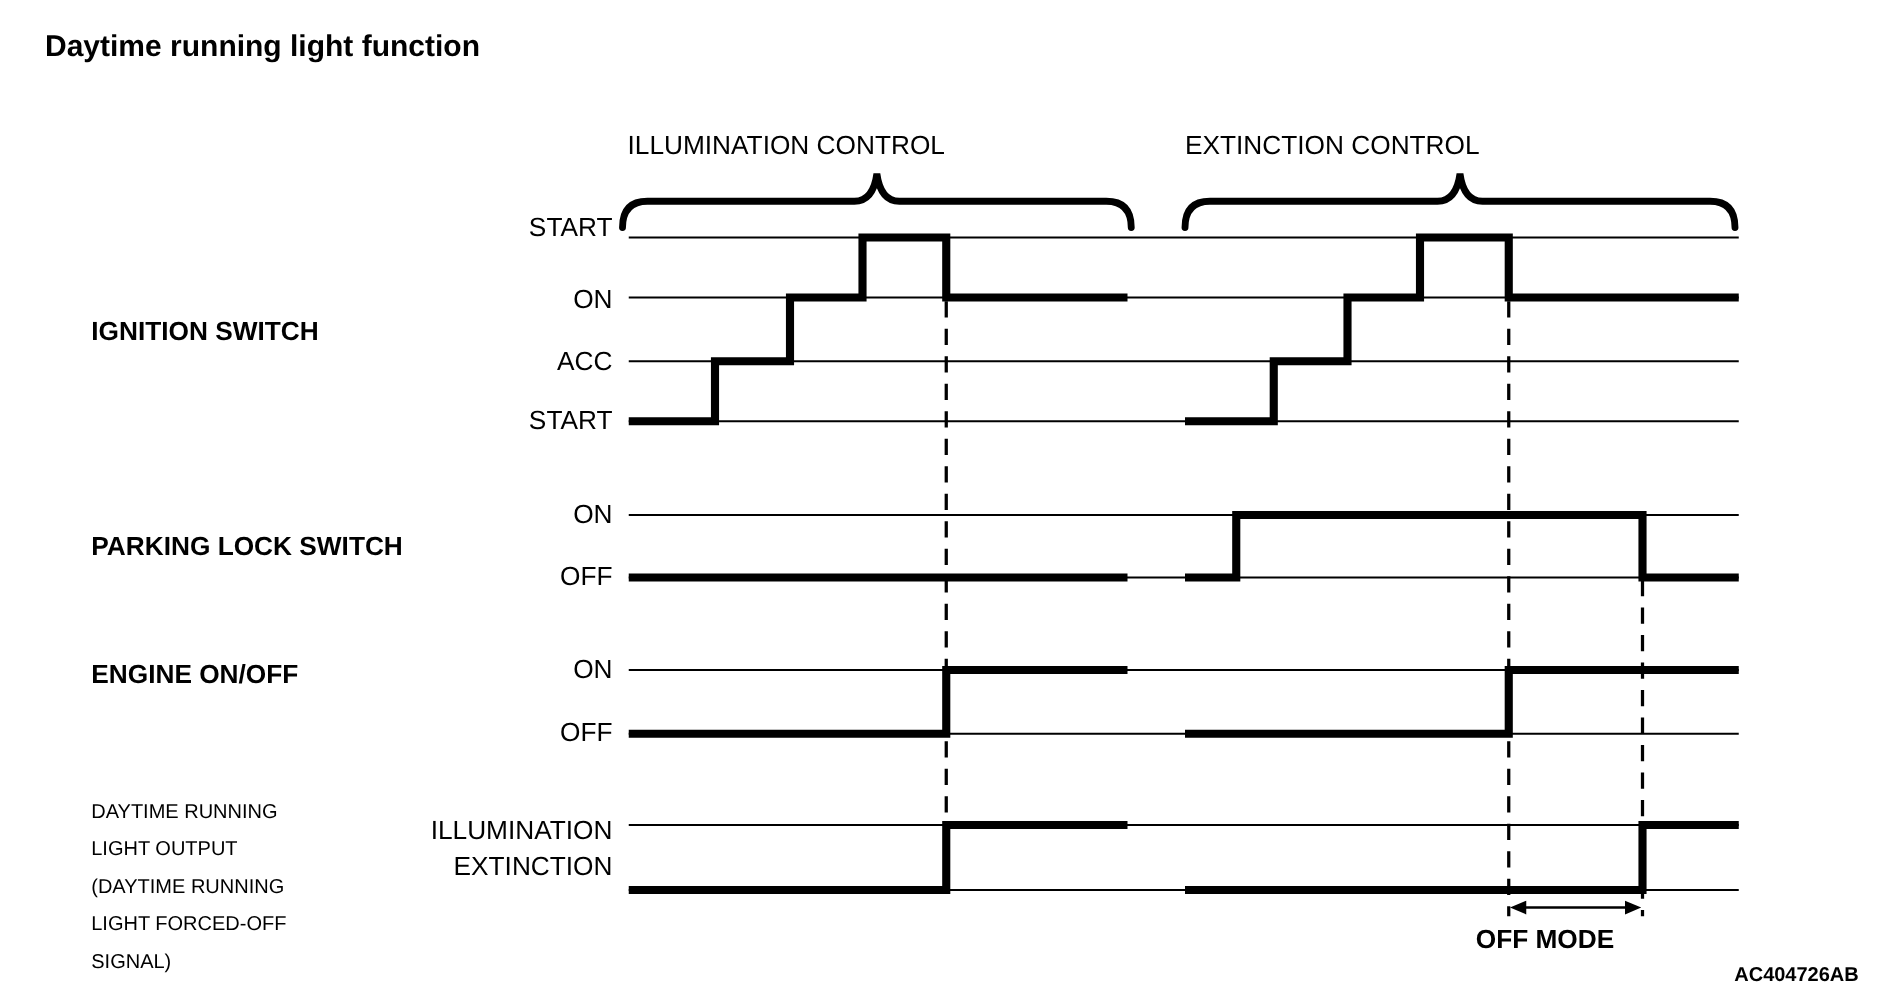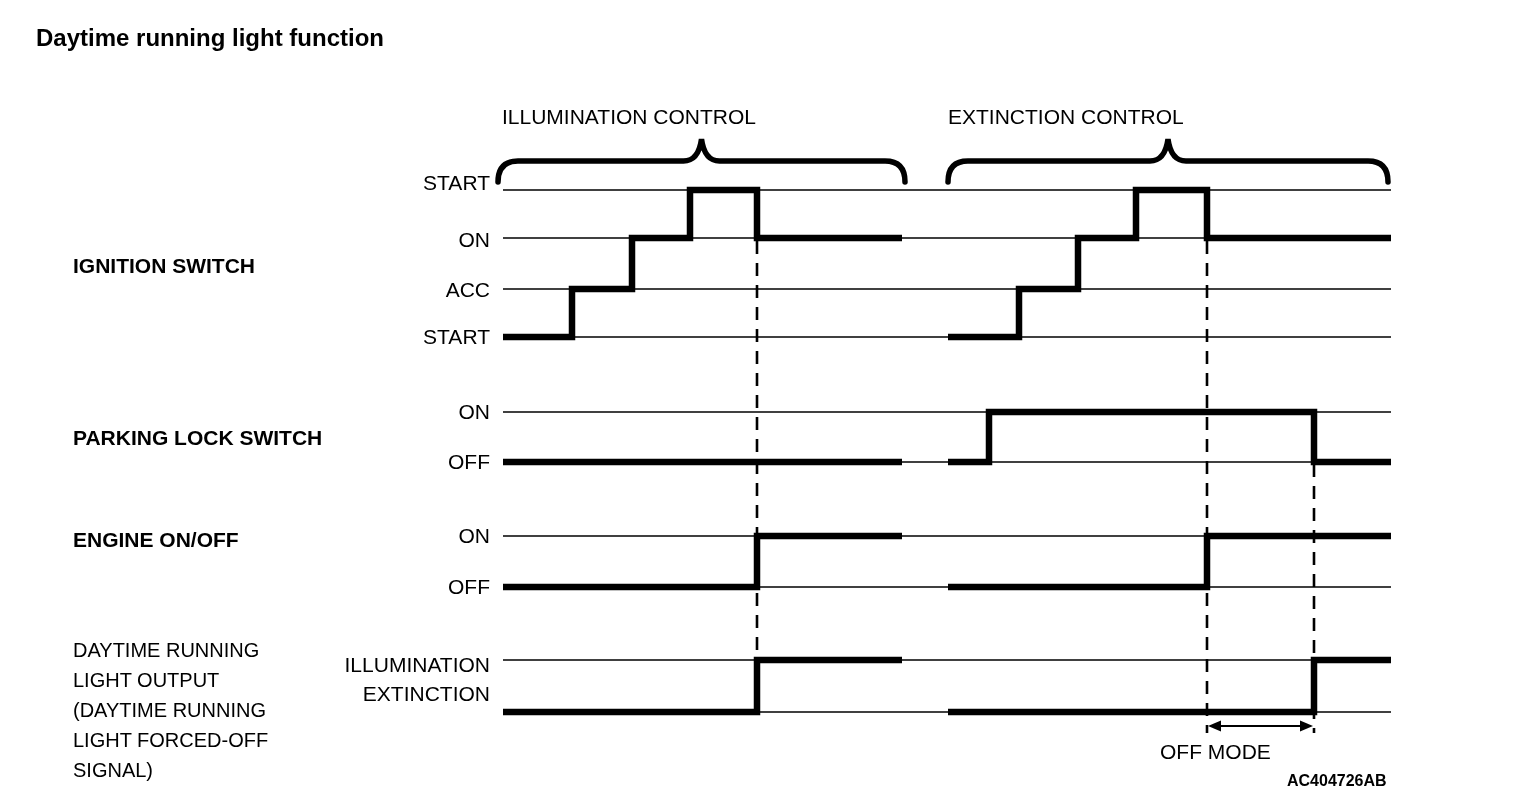--- a/index.html
+++ b/index.html
@@ -14,30 +14,30 @@
   }
   .section-header{
     top:104px;font-size:21px;line-height:26px;text-align:left;white-space:nowrap;
   }
   #hdr-illum{left:502px;width:403px;}
   #hdr-ext{left:948px;width:440px;}
   .group-label{
     left:73px;font-size:21px;line-height:24px;white-space:nowrap;font-weight:bold;
   }
   .group-label-multi{
-    left:73px;font-size:20px;line-height:30px;white-space:pre-line;width:260px;
+    left:73px;font-size:16px;line-height:30px;white-space:pre-line;width:260px;
   }
   .level-label{
     left:250px;width:240px;text-align:right;font-size:21px;line-height:22px;white-space:nowrap;
   }
   .offmode-label{
-    left:1160px;width:200px;text-align:left;font-size:21px;line-height:22px;
+    left:1136px;width:200px;text-align:center;font-size:21px;line-height:22px;font-weight:bold;
   }
   .figure-code{
-    left:1287px;width:200px;font-size:16px;line-height:16px;font-weight:bold;
+    left:1287px;width:200px;text-align:right;font-size:16px;line-height:16px;font-weight:bold;
   }
   svg{position:absolute;left:0;top:0;}
 </style>
 </head>
 <body>
 
 <h1 class="abs page-title">Daytime running light function</h1>
 
 <svg id="diagram" width="1520" height="802" viewBox="0 0 1520 802">
     <g>

